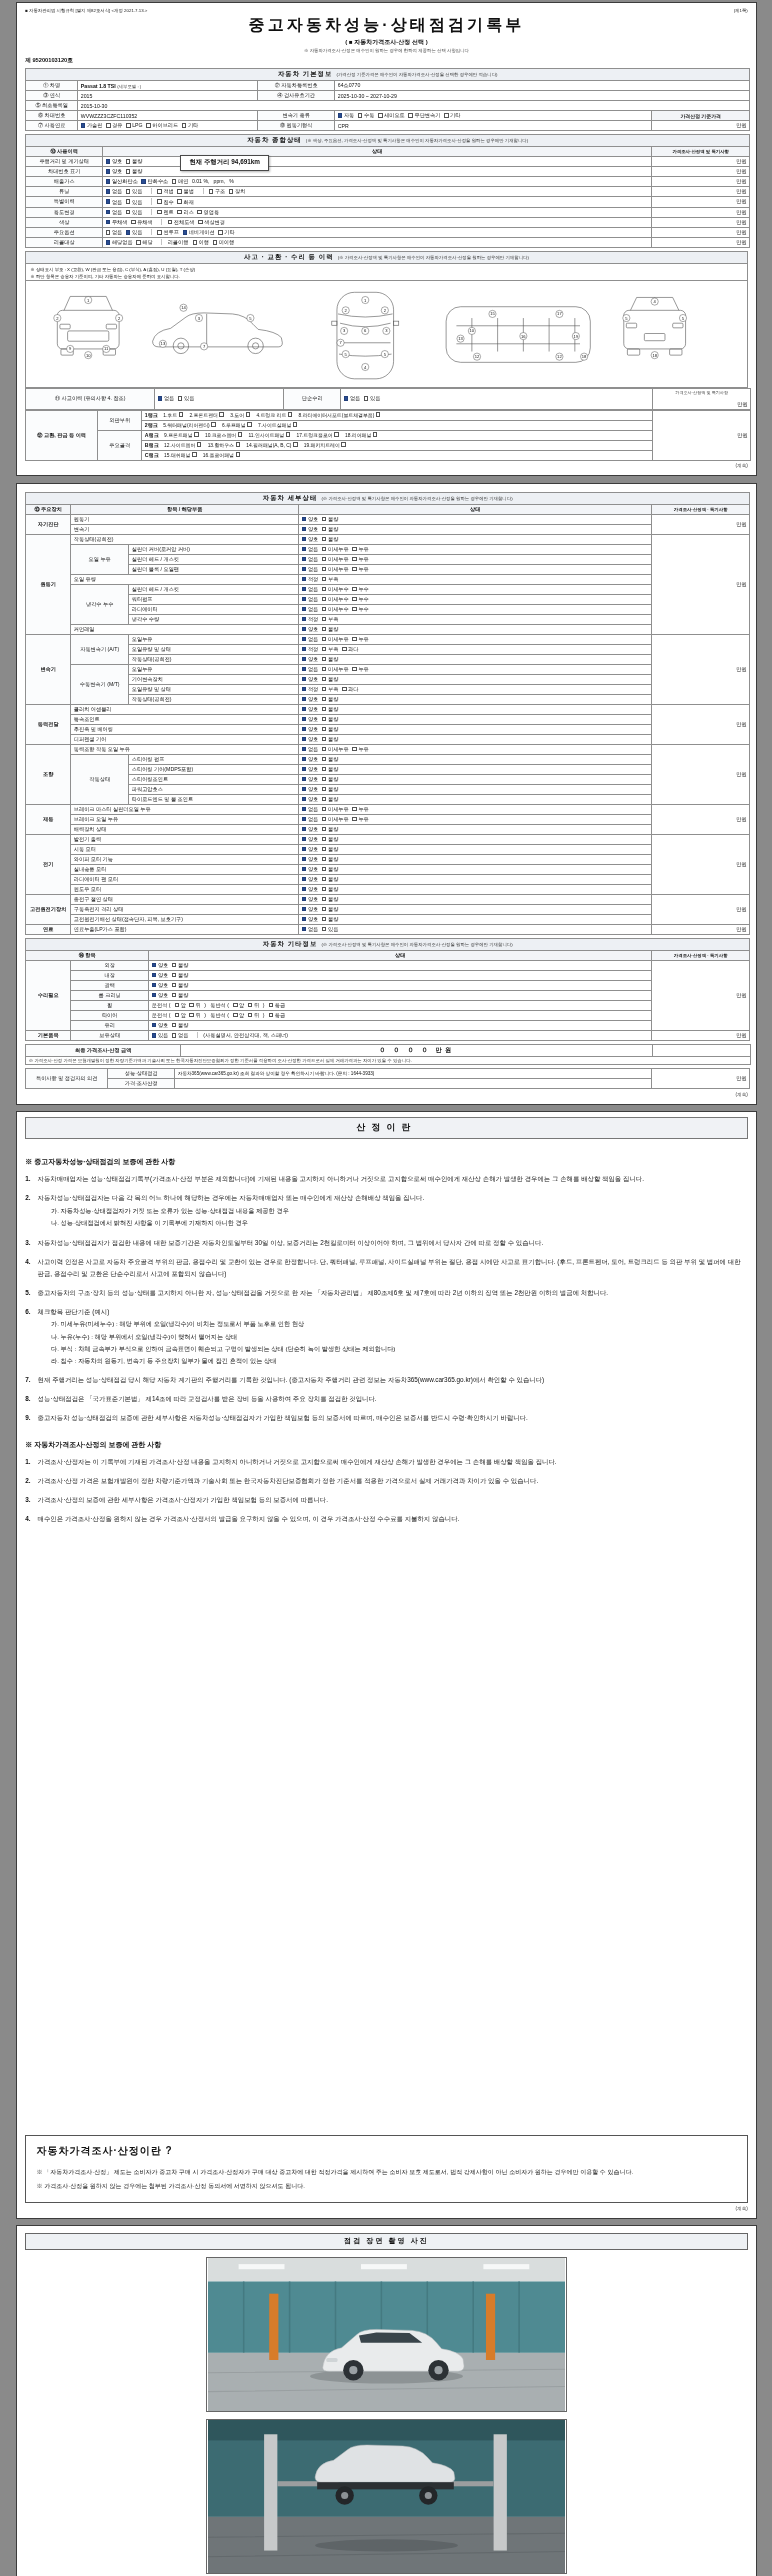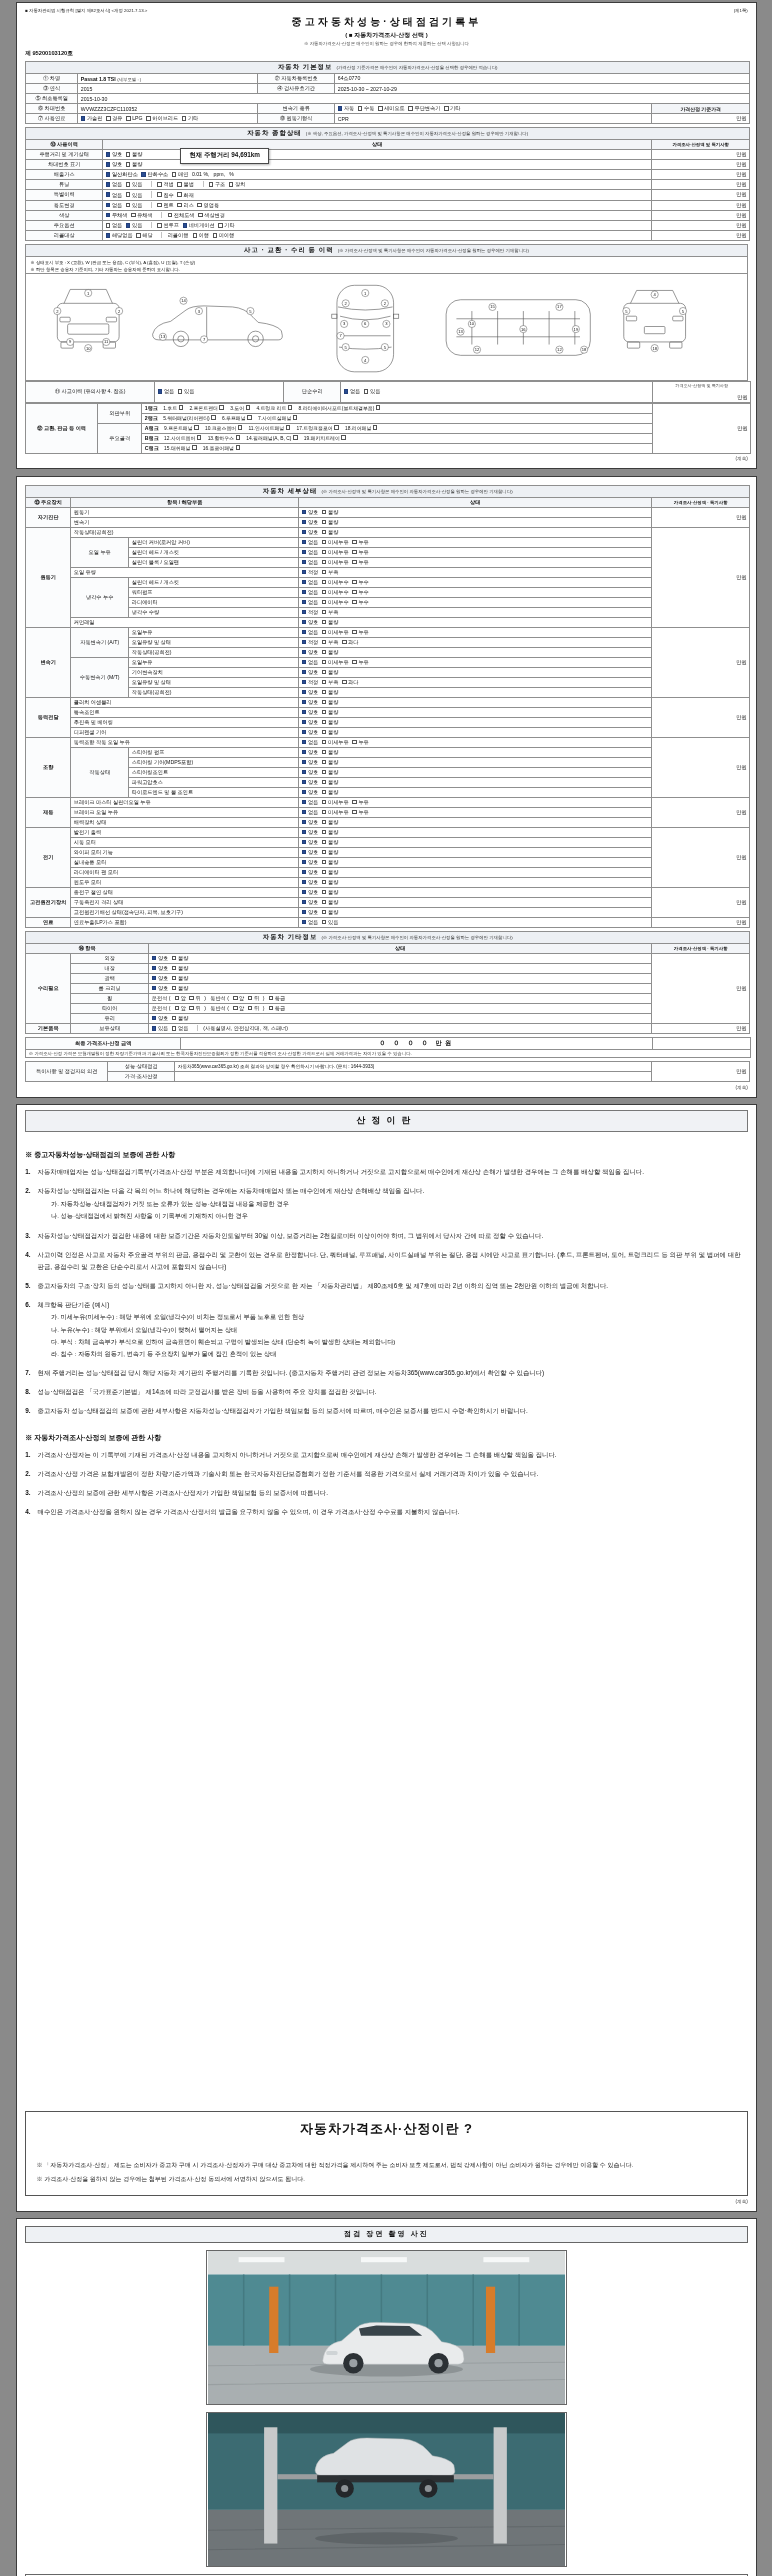--- a/index.html
+++ b/index.html
@@ -1,20 +1,20 @@
 <!DOCTYPE html>
 <html style="font-size:8.2px"><head>
 <meta charset="utf-8">
 <style>
 *{box-sizing:border-box;margin:0;padding:0}
 body{width:773px;min-height:2576px;background:#8a8a8a;font-family:"Liberation Sans",sans-serif;color:#101010}
 .page{width:741px;margin:0 auto 6.2px;background:#fff;border:0.5px solid #3c3c3c;padding:5.2px 8.2px 7.2px}
 .p1{margin-top:2.1px}
 .topline{display:flex;justify-content:space-between;font-size:4.4px;color:#222;margin-bottom:1px}
-.doc-title{text-align:center;font-size:10px;font-weight:bold;letter-spacing:3.1px;margin-top:1.5px}
+.doc-title{text-align:center;font-size:16px;font-weight:bold;letter-spacing:3.1px;margin-top:1.5px}
 .doc-sub{text-align:center;font-size:6px;font-weight:bold;margin-top:2.1px}
 .doc-subnote{text-align:center;font-size:4.4px;color:#444;margin-top:1px}
 .doc-no{font-size:5.7px;font-weight:bold;margin:4.1px 0 0}
 table.tbl{width:100%;border-collapse:collapse;table-layout:fixed;margin-top:3.1px}
 .tbl td{border:0.5px solid #8f8f8f;font-size:5.2px;padding:1px 2.6px;vertical-align:middle;word-break:keep-all}
 .sec-hd{background:#edf0f4;text-align:center;padding:2.1px}
 .sec-title{font-size:6.4px;font-weight:bold;letter-spacing:1px}
 .sec-note{font-size:4.4px;color:#333;margin-left:4.1px;font-weight:normal}
 .colhd{background:#f3f5f8;text-align:center;font-weight:bold}
 .lblcell{background:#fbfcfd;text-align:center}
@@ -33,21 +33,21 @@
 .mini-hd{font-size:4.1px;text-align:center;color:#333;margin-bottom:5.2px}
 .cont{text-align:right;font-size:4.6px;color:#333;margin-top:2.6px}
 .notice-page{display:flex;flex-direction:column;min-height:1108px}
 .notice-title{text-align:center;font-size:8.8px;font-weight:bold;letter-spacing:6.2px;border:0.5px solid #777;background:#f0f2f5;padding:3.6px;margin-bottom:10.3px}
 .notice-sec{font-size:7px;font-weight:bold;margin:8.2px 0 6.2px}
 .notice-item{display:flex;font-size:6.4px;line-height:1.85;margin-bottom:7.2px}
 .notice-no{width:12.4px;flex:none;font-weight:bold}
 .notice-txt{flex:1}
 .notice-sub{font-size:6.2px;line-height:1.8;margin:1px 0 1px 13.4px}
 .notice-box{border:1px solid #555;padding:8.2px 10.3px;margin-top:auto}
-.notice-box-title{text-align:center;font-weight:bold;font-size:13px;margin-bottom:22px;letter-spacing:1px}
+.notice-box-title{font-weight:bold;font-size:10px;margin-bottom:9px;letter-spacing:1px}
 .notice-box p{font-size:6px;line-height:1.75;margin-bottom:3.1px}
 .photos-page{min-height:381px}
 .photo-hd{border:0.5px solid #666;background:#eef1f4;text-align:center;font-weight:bold;font-size:7px;padding:2.6px;letter-spacing:2.1px;margin-top:1px}
 .photo-frame{width:361px;margin:7.2px auto 0;border:0.5px solid #666;display:block}
 .sign-row{border:0.5px solid #666;margin-top:7.2px;height:28px;display:flex;align-items:center;padding:0 10.3px;font-weight:bold;letter-spacing:4.1px;font-size:6.7px}
 .bold{font-weight:bold}
 svg .ln{fill:none;stroke:#5a5a5a;stroke-width:1.2}
 svg .bdg{fill:#fff;stroke:#333;stroke-width:.8}
 svg .bt{font-size:8px;fill:#111;text-anchor:middle}
 </style>

